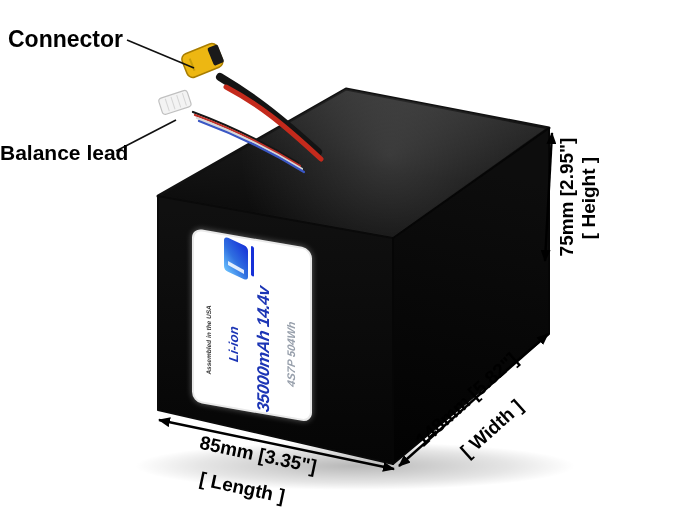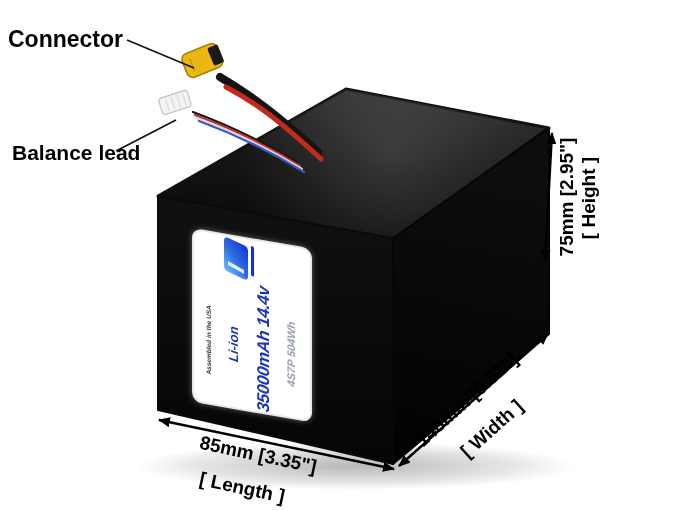--- a/index.html
+++ b/index.html
@@ -9,21 +9,21 @@
   }
   html,body{margin:0;padding:0;background:#fff;}
   #scene{
     position:relative;width:686px;height:511px;background:#ffffff;overflow:hidden;
     font-family:"Liberation Sans",sans-serif;
   }
   #scene svg{position:absolute;left:0;top:0;}
   .txt{position:absolute;font-weight:bold;color:#000;white-space:nowrap;}
   .callout{font-size:23px;letter-spacing:0px;}
   #connector-label{left:8px;top:26px;}
-  #balance-label{left:12px;top:141px;font-size:21px;}
+  #balance-label{left:0;top:141px;font-size:21px;}
   .dim{font-size:19px;text-align:center;}
   #dim-height-value{left:502px;top:186px;width:130px;transform:rotate(-90deg);}
   #dim-height-name {left:539px;top:187px;width:100px;transform:rotate(-90deg);}
   #dim-width-value {left:382px;top:389px;width:170px;transform:rotate(-42deg);}
   #dim-width-name  {left:437px;top:418px;width:110px;transform:rotate(-42deg);}
   #dim-length-value{left:173px;top:444px;width:170px;transform:rotate(12deg);}
   #dim-length-name {left:167px;top:477px;width:150px;transform:rotate(12deg);}
 
   
   #left-face-plane{

